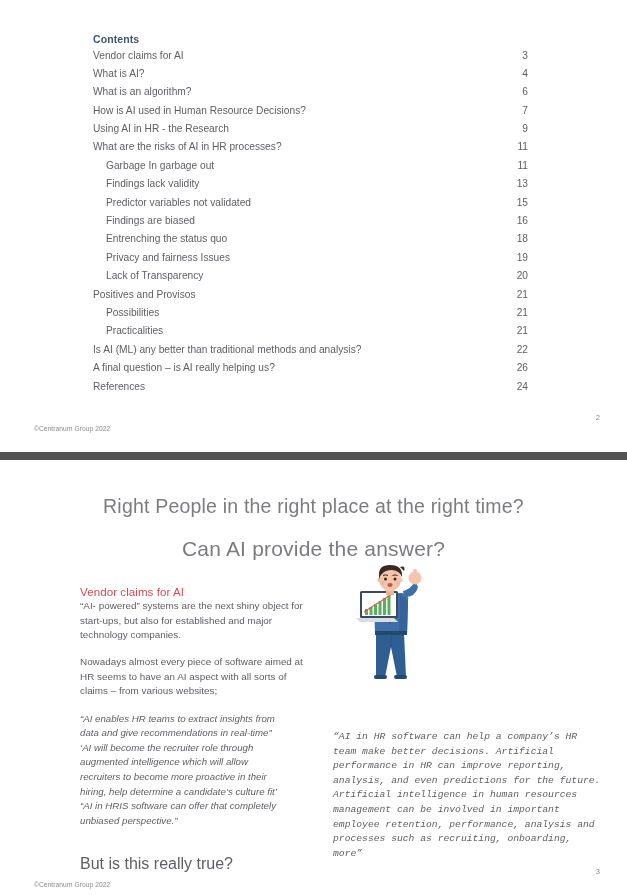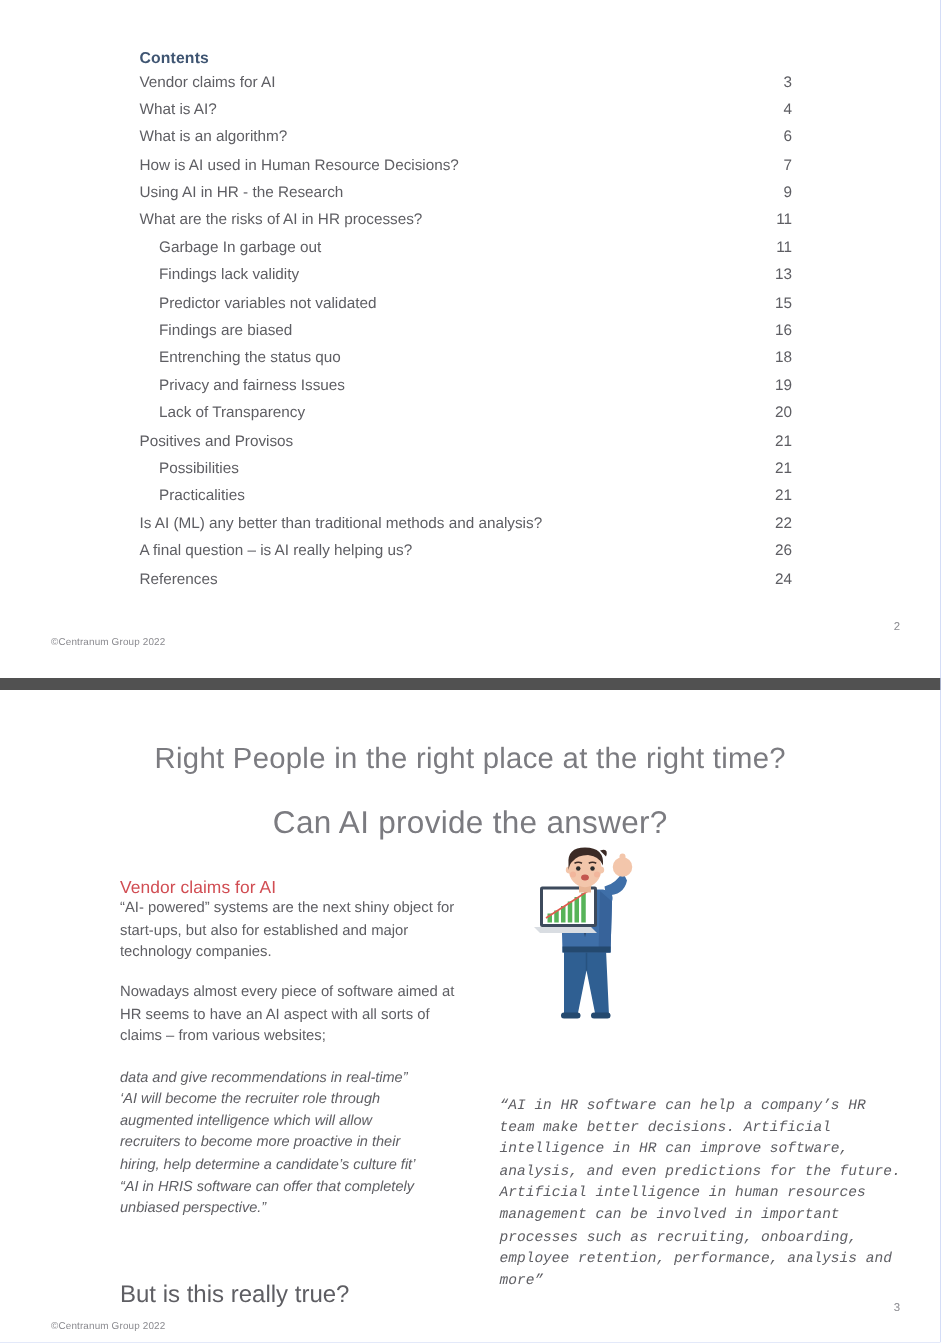--- a/index.html
+++ b/index.html
@@ -2,21 +2,21 @@
 <html><head>
 <meta charset="utf-8">
 <style>
   * { margin:0; padding:0; box-sizing:border-box; }
   html, body {
     width:627px; height:895px;
     background:#ffffff;
     font-family:"Liberation Sans", sans-serif;
     overflow:hidden;
   }
-  #viewport { position:relative; width:627px; height:895px; background:#1d4ed8; }
+  #viewport { position:relative; width:627px; height:895px; background:#a21caf; }
 
   
   .page-one { position:absolute; left:0; top:0; width:627px; height:452px; background:#fff; }
 
   .toc { position:absolute; left:93px; top:33px; width:435px; }
   .toc-title {
     font-size:10.5px; font-weight:bold; color:#3f5572;
     letter-spacing:.1px; margin-bottom:5.5px;
   }
   .toc-row {
@@ -261,39 +261,40 @@
         <circle cx="46" cy="20" r="2" fill="#f0a98f" opacity=".55"></circle>
         <circle cx="62" cy="20" r="2" fill="#f0a98f" opacity=".55"></circle>
       </svg>
     </div>
 
     <div class="col-left">
       <div class="sec-title">Vendor claims for AI</div>
       <div class="body-p">“AI- powered” systems are the next shiny object for start-ups, but also for established and major technology companies.</div>
       <div class="body-p">Nowadays almost every piece of software aimed at HR seems to have an AI aspect with all sorts of claims – from various websites;</div>
       <div class="quote-block" id="left-quote">
+          <span class="ln">“AI enables HR teams to extract insights from</span>
           <span class="ln">data and give recommendations in real-time”</span>
           <span class="ln"> ‘AI will become the recruiter role through</span>
           <span class="ln">augmented intelligence which will allow</span>
           <span class="ln">recruiters to become more proactive in their</span>
           <span class="ln">hiring, help determine a candidate’s culture fit’</span>
           <span class="ln"> “AI in HRIS software can offer that completely</span>
           <span class="ln">unbiased perspective.”</span>
         </div>
     </div>
 
     <div class="col-right-quote" id="right-quote">
         <span class="ln">“AI in HR software can help a company’s HR</span>
         <span class="ln">team make better decisions. Artificial</span>
-        <span class="ln">intelligence in HR can improve software,</span>
+        <span class="ln">performance in HR can improve reporting,</span>
         <span class="ln">analysis, and even predictions for the future.</span>
         <span class="ln">Artificial intelligence in human resources</span>
         <span class="ln">management can be involved in important</span>
+        <span class="ln">employee retention, performance, analysis and</span>
         <span class="ln">processes such as recruiting, onboarding,</span>
-        <span class="ln">employee retention, performance, analysis and</span>
         <span class="ln">more”</span>
       </div>
 
     <div class="closing-q">But is this really true?</div>
 
     <div class="footer-copy" style="left:34px; top:421px;">©Centranum Group 2022</div>
     <div class="footer-pageno" style="left:570px; top:407px; width:30px;">3</div>
   </div>
 
 </div>

